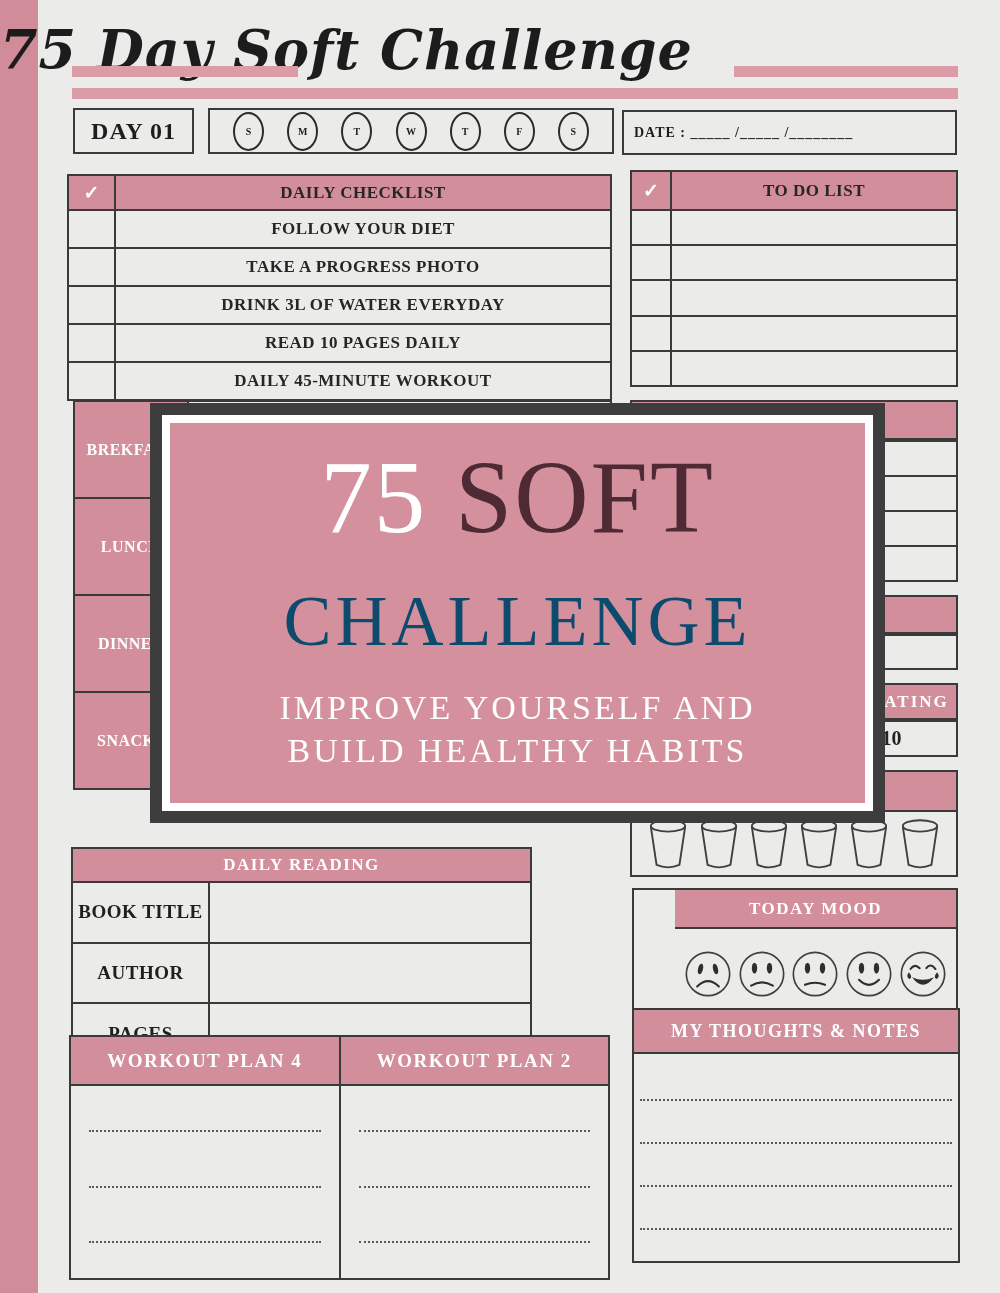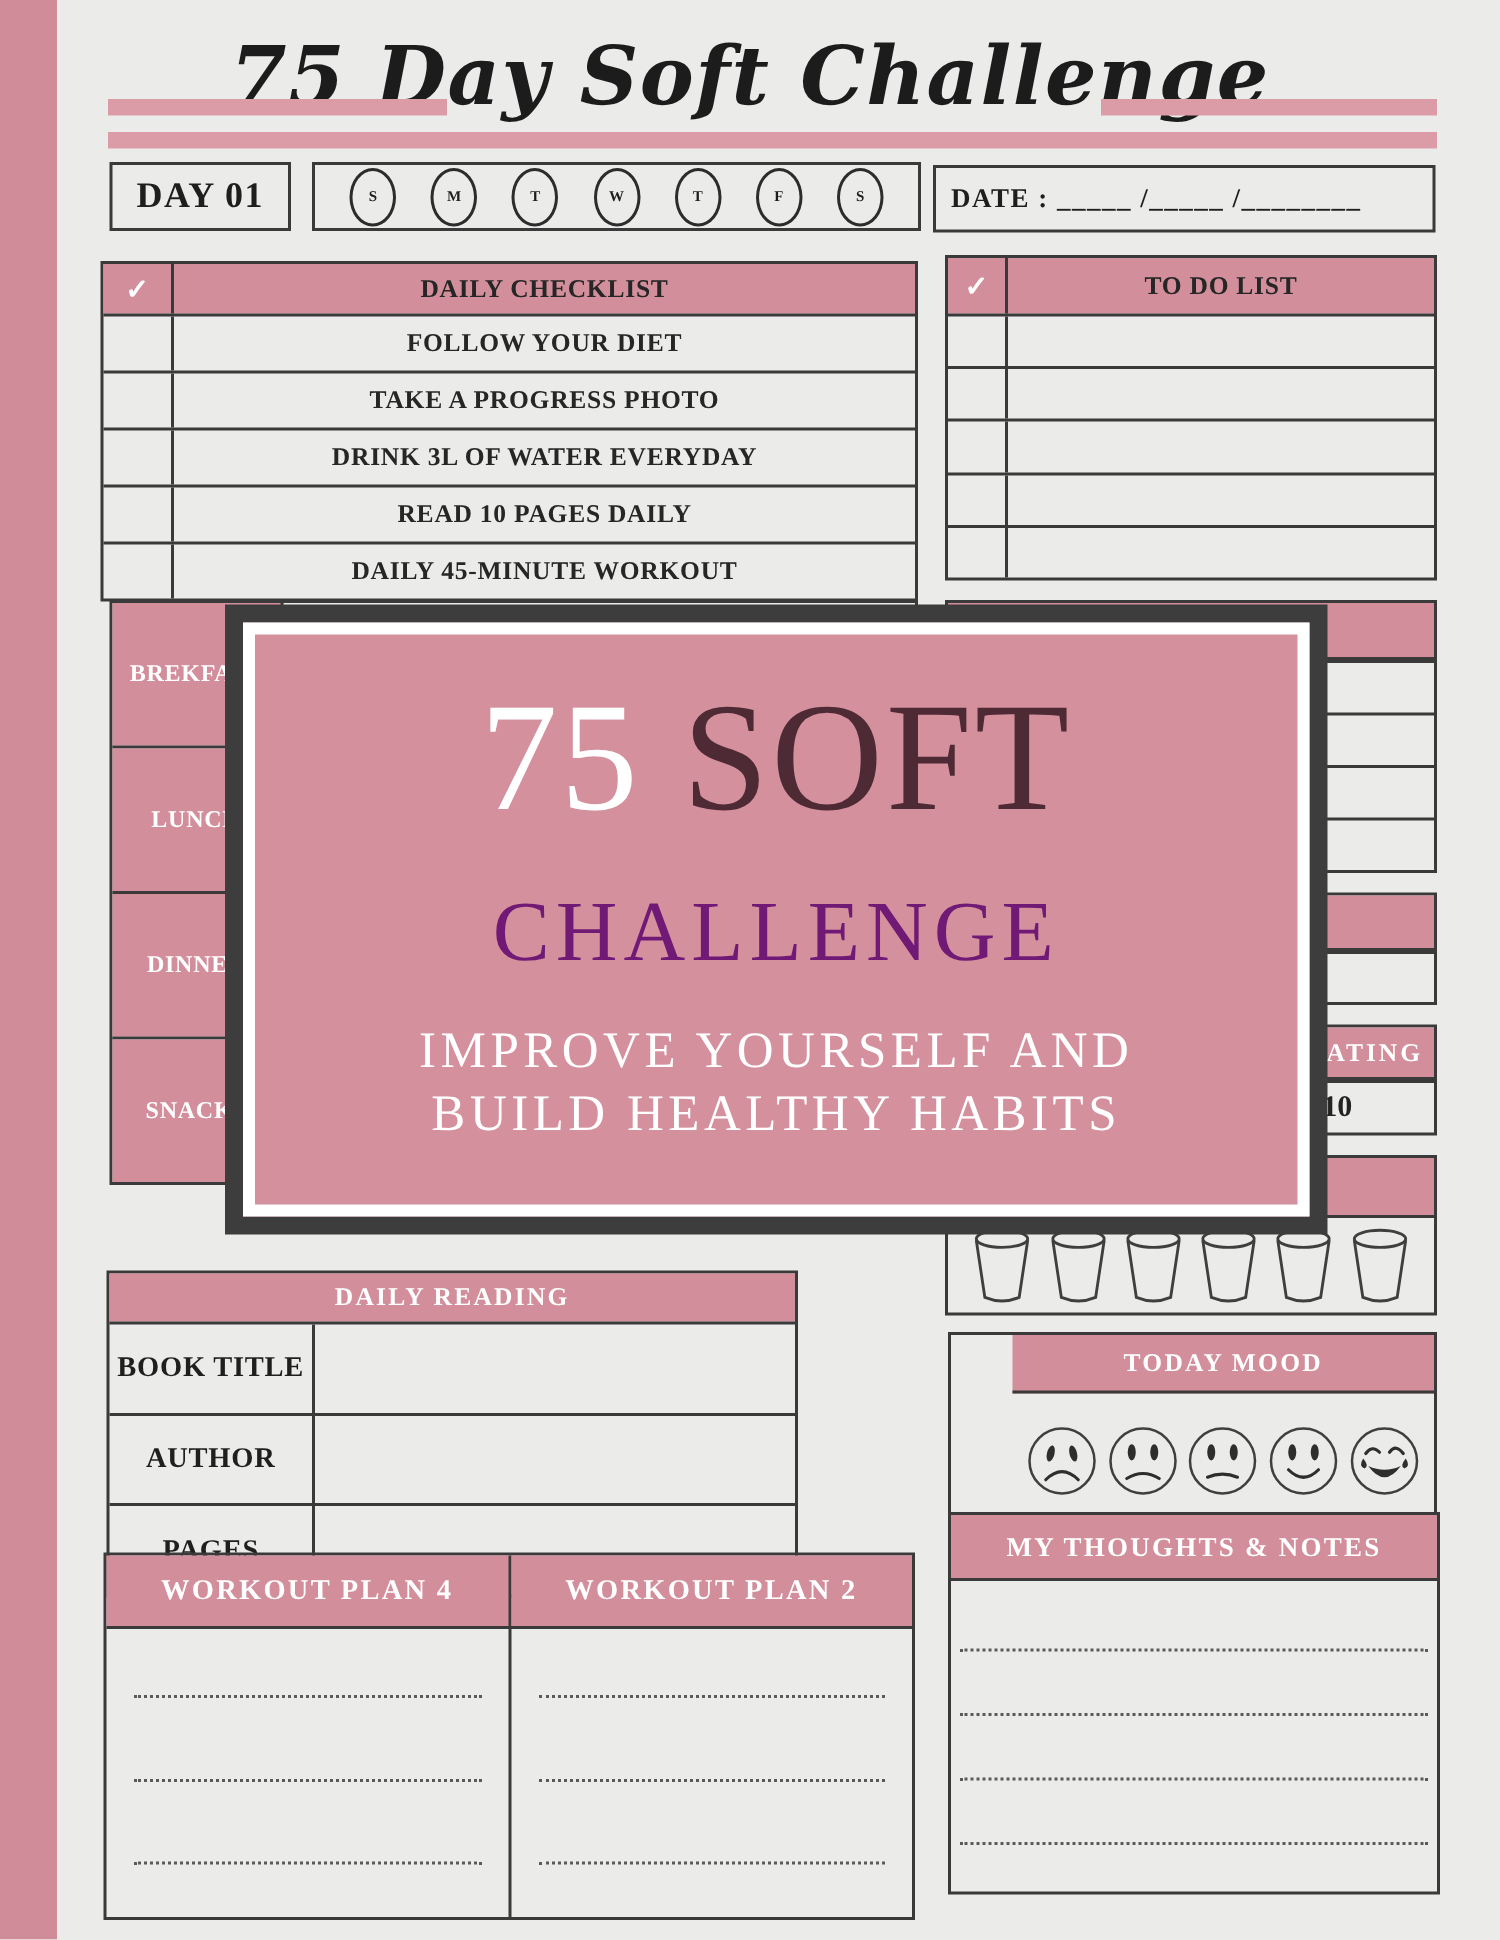--- a/index.html
+++ b/index.html
@@ -2,42 +2,42 @@
 <html><head>
 <meta charset="utf-8">
 <style>
   html,body{margin:0;padding:0;}
   body{font-family:"Liberation Sans", sans-serif; background:#ebece9;}
   #page{position:relative; width:1000px; height:1293px; background:#ebece9; overflow:hidden;}
 
   .pink-strip{position:absolute; left:0; top:0; width:38px; height:1293px; background:#d08c98;}
 
   
-  .script-title{position:absolute; left:0; top:18px; width:1000px; text-align:center;
+  .script-title{position:absolute; left:0; top:18px; width:1000px; text-align:left;
     font-family:"DejaVu Serif", serif; font-style:italic; font-weight:bold; font-size:54px;
     color:#1c1c1c; letter-spacing:1px;}
   .bar{position:absolute; height:11px; background:#db9ca8;}
   .bar-left{left:72px; top:66px; width:226px;}
   .bar-right{left:734px; top:66px; width:224px;}
   .bar-full{left:72px; top:88px; width:886px;}
 
   
   .box{position:absolute; border:2px solid #3b3a3a; box-sizing:border-box; background:transparent;font-family:Liberation Serif, serif;}
   .pinkcell{background:#d28e9b; color:#fff; font-weight:bold;}
   .hdr{display:flex; align-items:center; justify-content:center;
     background:#d28e9b; color:#fff; font-weight:bold; font-size:17px; letter-spacing:1.5px;}
 
   
   .daybox{left:73px; top:108px; width:121px; height:46px; display:flex; align-items:center; justify-content:center;
     font-size:24px; font-weight:bold; color:#1e1e1e; letter-spacing:1px;}
   .weekbox{left:208px; top:108px; width:406px; height:46px; display:flex; align-items:center; justify-content:space-evenly;}
   .daycircle{width:27px; height:35px; border:2px solid #2c2c2c; border-radius:50%;
     display:flex; align-items:center; justify-content:center; font-size:10px; font-weight:bold; color:#1e1e1e;}
   .datebox{left:622px; top:110px; width:335px; height:45px; display:flex; align-items:center;
-    font-size:18px; font-weight:bold; color:#1e1e1e; padding-left:10px; letter-spacing:1px;}
+    font-size:14px; font-weight:bold; color:#1e1e1e; padding-left:10px; letter-spacing:1px;}
 
   
   .table{display:flex; flex-direction:column;}
   .trow{display:flex; flex:1; border-top:2px solid #3b3a3a;}
   .trow:first-child{border-top:none;}
   .ccol{border-right:2px solid #3b3a3a; display:flex; align-items:center; justify-content:center;}
   .cbody{flex:1; display:flex; align-items:center; justify-content:center;
     font-size:17px; font-weight:bold; color:#262626; letter-spacing:.5px;}
   .checklist{left:67px; top:174px; width:545px; height:227px;}
   .checklist .ccol{width:45px;}
@@ -89,21 +89,21 @@
   .workcol .dotline{position:absolute; left:18px; right:18px;}
 
   
   .overlay{position:absolute; left:150px; top:403px; width:735px; height:420px; z-index:20;
     background:#3e3d3d; box-sizing:border-box; padding:12px;}
   .overlay-inner{width:100%; height:100%; box-sizing:border-box; border:8px solid #ffffff;
     background:#d5909d; display:flex; flex-direction:column; align-items:center; justify-content:center;
     font-family:"Liberation Serif", serif; text-align:center;}
   .ov-line1{font-size:103px; line-height:1; color:#ffffff; letter-spacing:2px; margin-top:-8px;}
   .ov-line1 .maroon{color:#4e2a35;}
-  .ov-line2{font-size:57px; line-height:1; color:#701a75; letter-spacing:4px; margin-top:36px;}
+  .ov-line2{font-size:72px; line-height:1; color:#0c4a6e; letter-spacing:4px; margin-top:36px;}
   .ov-sub{font-size:34px; color:#ffffff; letter-spacing:3px; margin-top:30px; line-height:1.25;}
 </style>
 </head>
 <body>
 
 <div id="page">
 
   <div class="pink-strip"></div>
 
   <div class="script-title">75 Day Soft Challenge</div>

